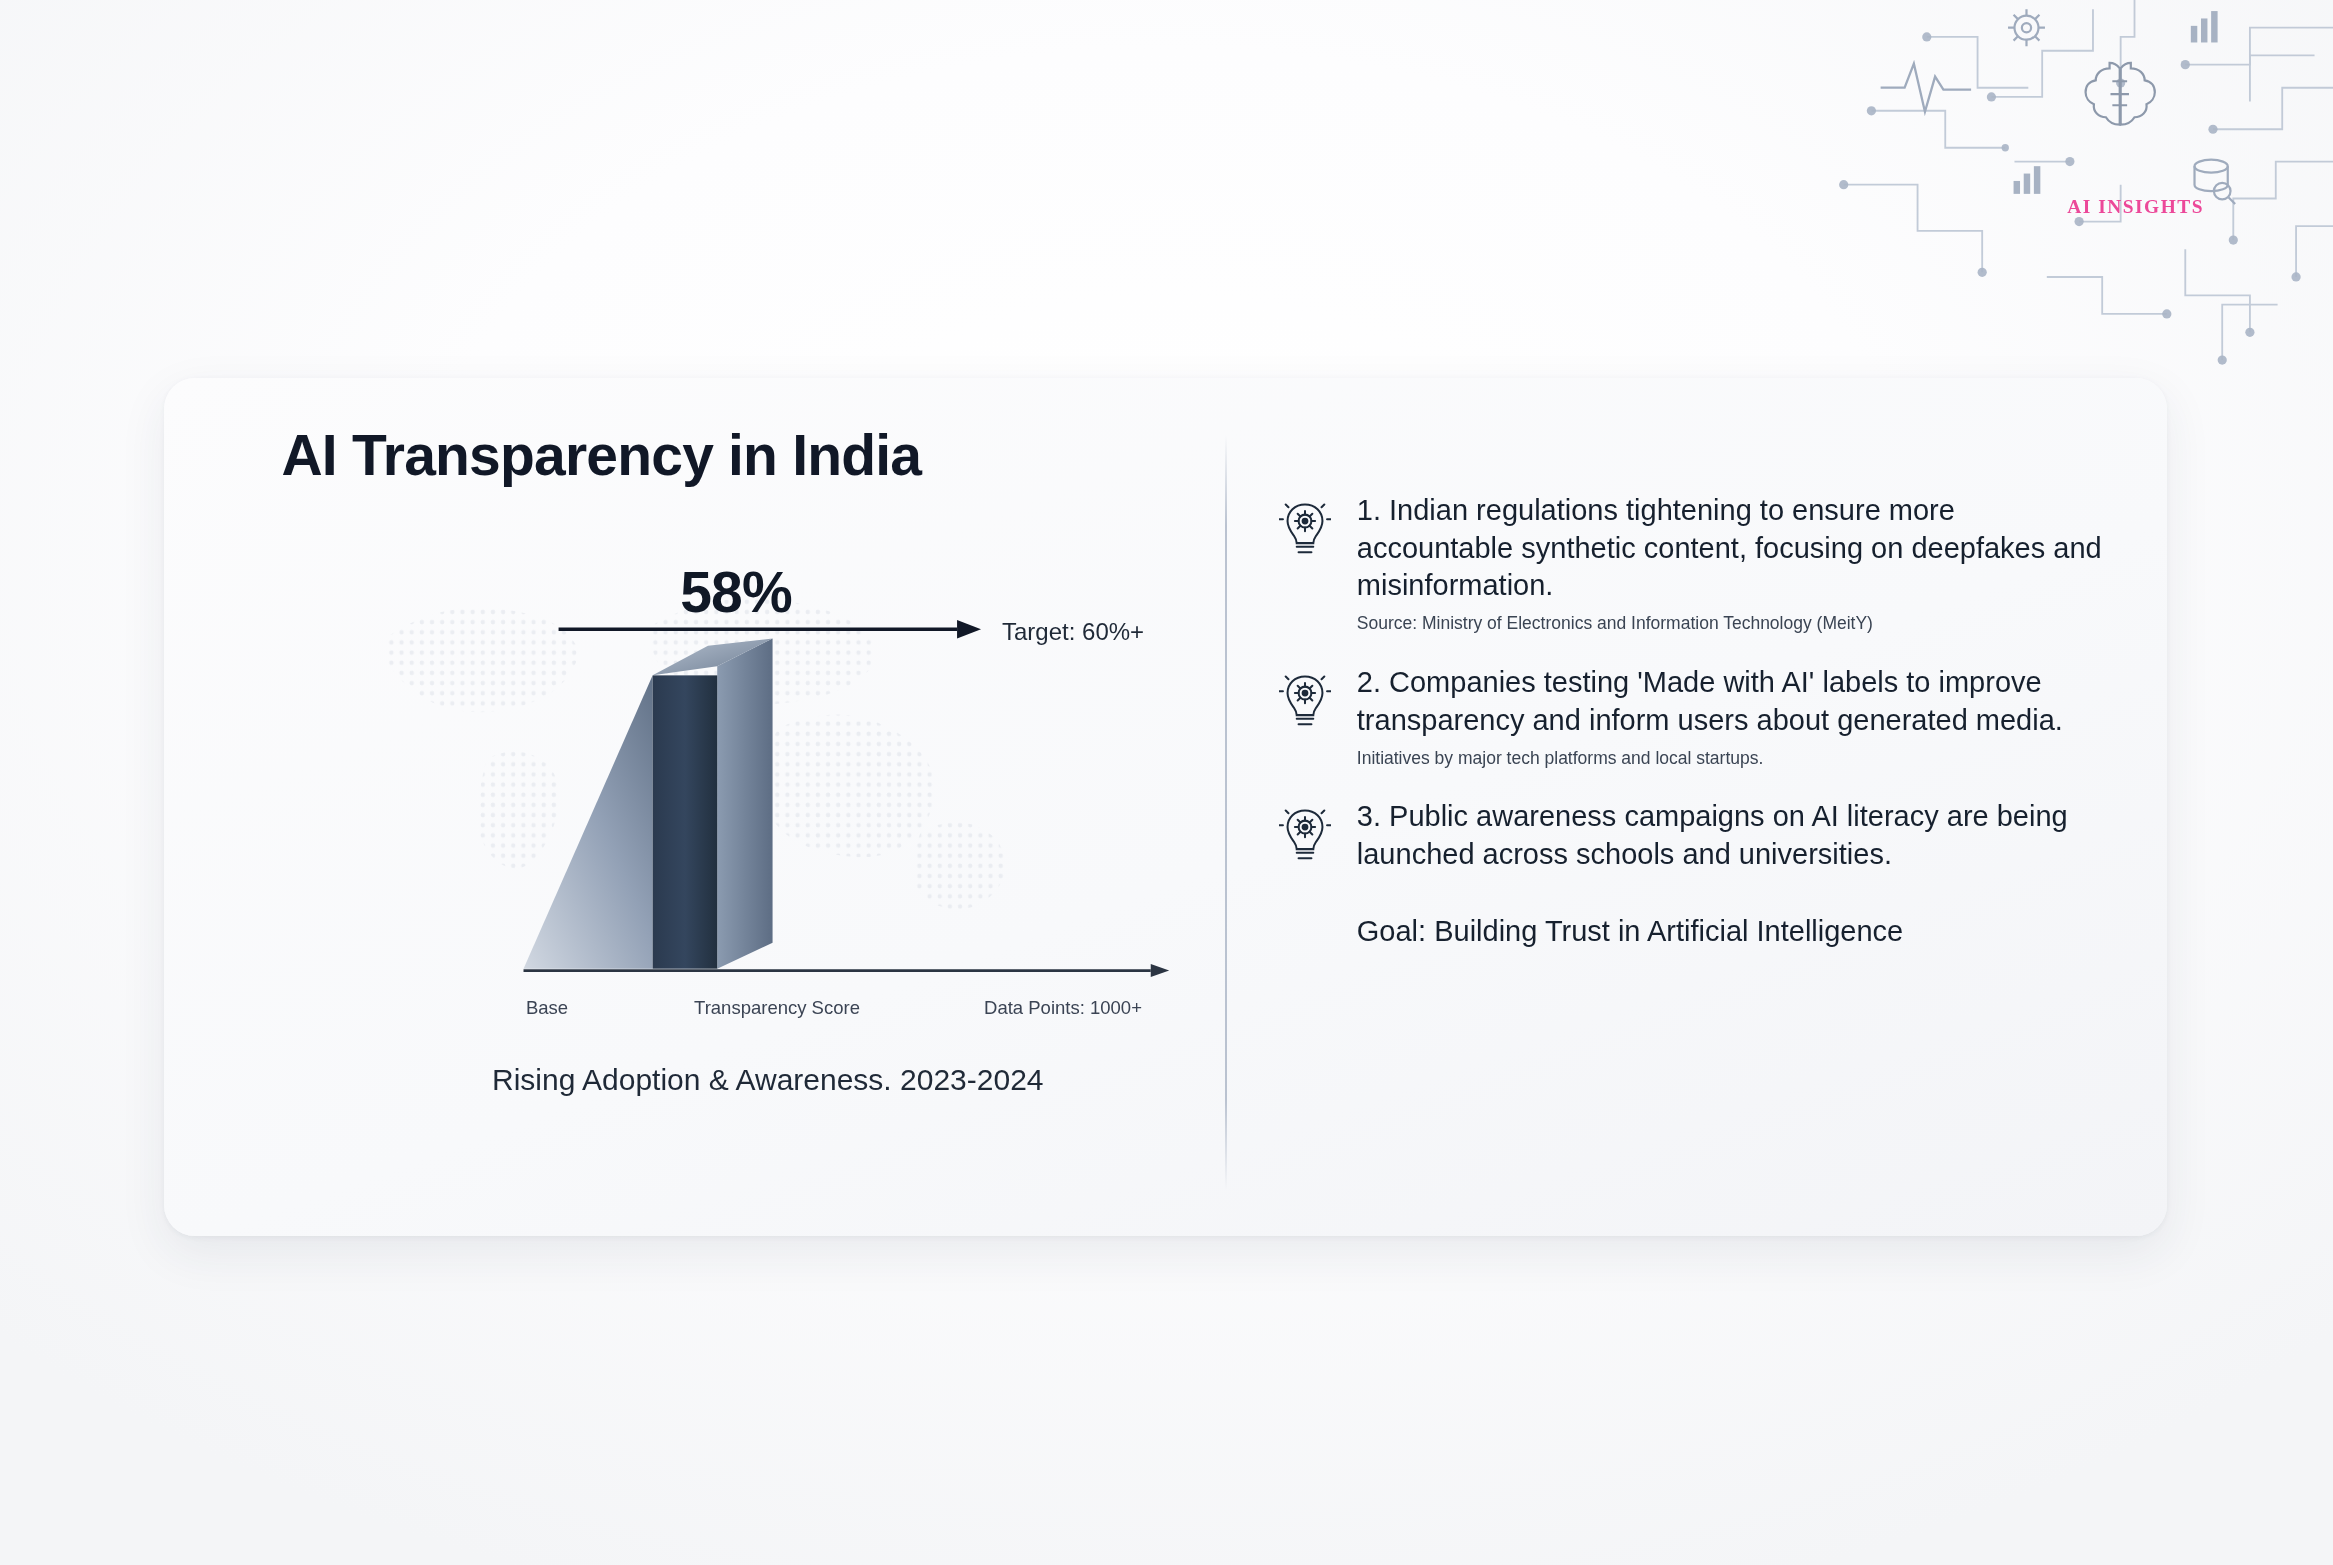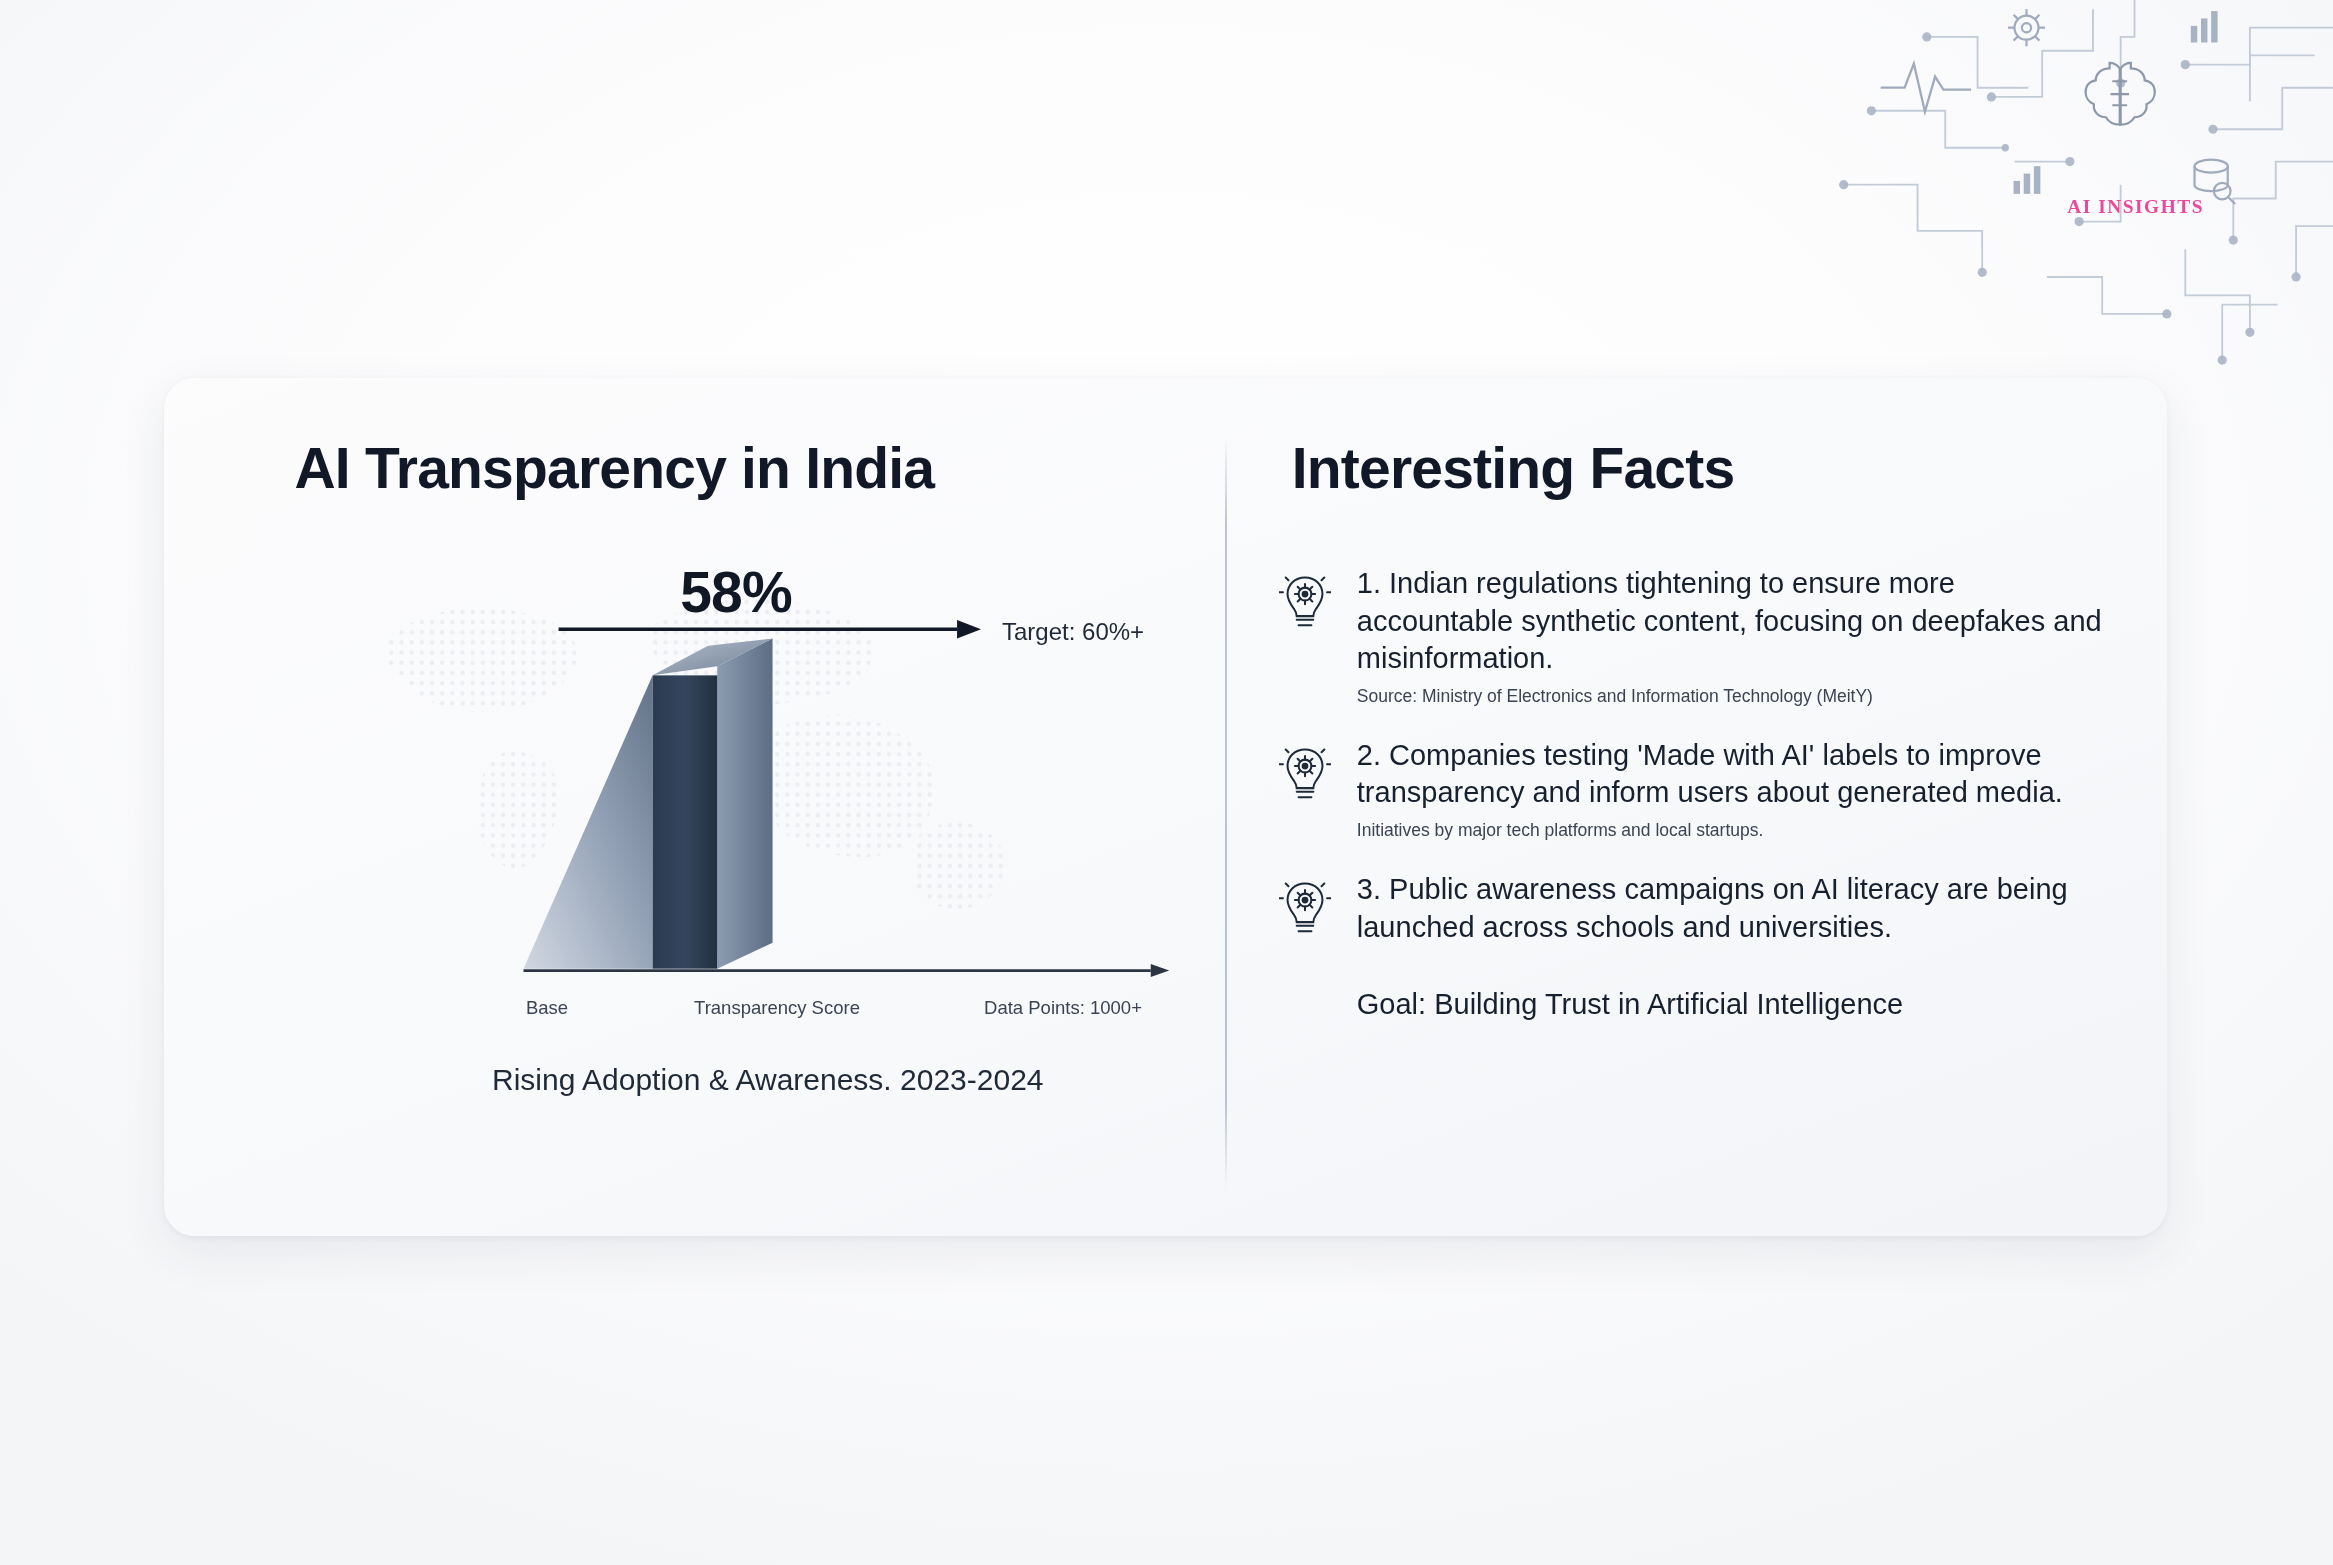--- a/index.html
+++ b/index.html
@@ -72,21 +72,21 @@
     flex: 1;
     position: relative;
     box-sizing: border-box;
   }
 
   .pane-title {
     font-size: 57px;
     font-weight: 700;
     color: #111827;
     letter-spacing: -0.8px;
-    margin: 13px;
+    margin: 0;
     line-height: 1.05;
   }
   .left-pane .pane-title { padding-left: 44px; }
 
   
   .map-backdrop {
     position: absolute;
     left: 129px;
     top: 102px;
     width: 757px;
@@ -325,21 +325,20 @@
         <div class="axis-label axis-center">Transparency Score</div>
         <div class="axis-label axis-points">Data Points: 1000+</div>
       </div>
 
       <div class="caption">Rising Adoption &amp; Awareness. 2023-2024</div>
     </div>
 
     <div class="divider"></div>
 
     <div class="right-pane">
-      <h1 class="pane-title">Interesting Facts</h1>
 
       <div class="facts-list">
 
         <div class="fact-row">
           <div class="fact-icon">
             <svg width="52" height="57" viewBox="0 0 56 62" xmlns="http://www.w3.org/2000/svg">
               <g stroke="#1d2a3a" stroke-width="2.2" fill="none" stroke-linecap="round">
                 <path d="M28 6 c-11 0 -19 8 -19 18 c0 7 4 12 7 16 c2 3 3 5 3 8 h18 c0 -3 1 -5 3 -8 c3 -4 7 -9 7 -16 c0 -10 -8 -18 -19 -18z"></path>
                 <path d="M19 52 h18 M21 58 h14"></path>
                 <circle cx="28" cy="24" r="7"></circle>

